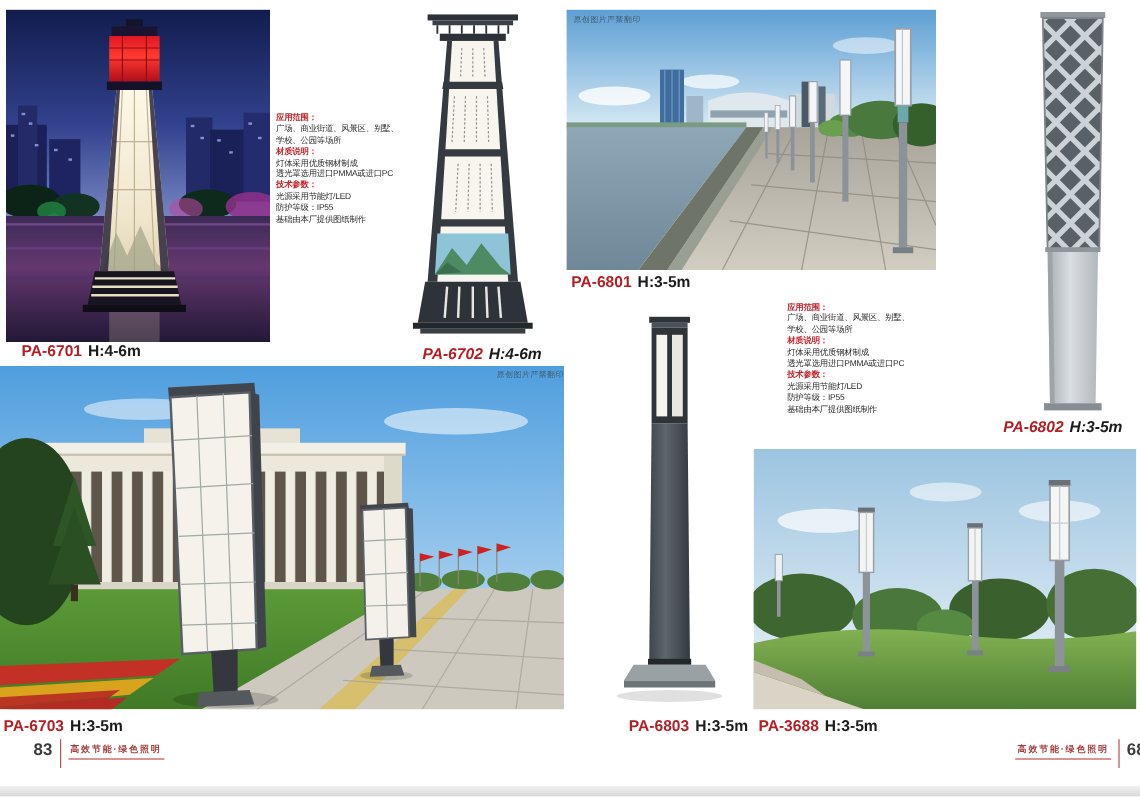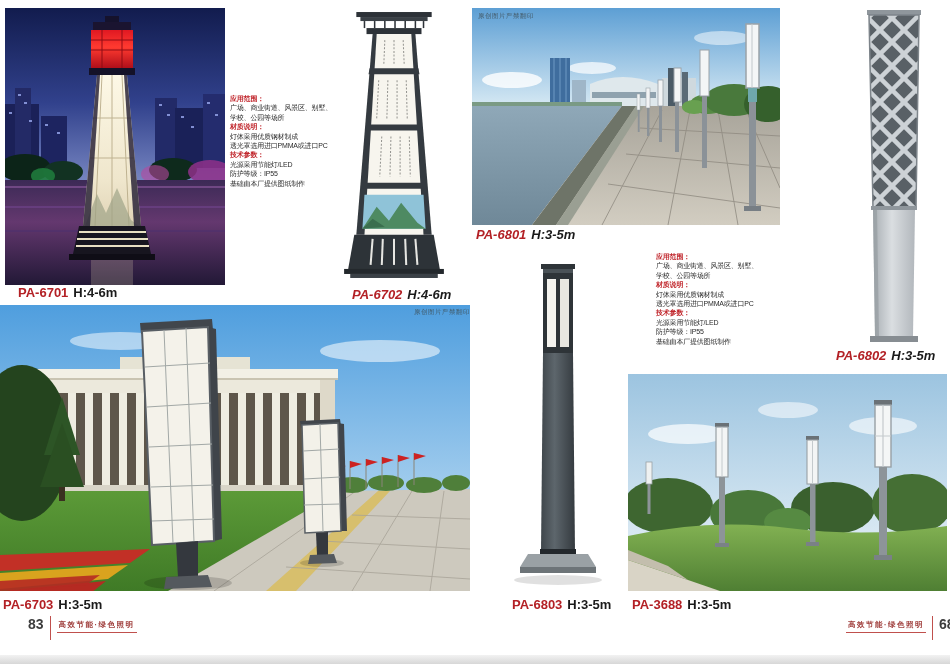--- a/index.html
+++ b/index.html
@@ -377,21 +377,21 @@
         <rect x="186" y="72" width="5" height="26" fill="#f2f4f5" stroke="#9aa2a8" stroke-width="0.8"></rect>
         <rect x="187" y="98" width="3" height="36" fill="#8b9298"></rect>
         <rect x="174" y="80" width="4" height="20" fill="#f2f4f5" stroke="#9aa2a8" stroke-width="0.6"></rect>
         <rect x="175" y="100" width="2.4" height="28" fill="#8b9298"></rect>
         <rect x="165" y="86" width="3" height="16" fill="#f1f3f4" stroke="#9aa2a8" stroke-width="0.5"></rect>
         <rect x="165.8" y="102" width="1.8" height="22" fill="#8b9298"></rect>
       </g>
     </svg>
     <span class="watermark" style="left:6px;top:4px;">原创图片严禁翻印</span>
   </figure>
-  <div class="plabel" style="left:476px;top:227px;font-style:italic;">
+  <div class="plabel" style="left:476px;top:227px;">
     <span class="code">PA-6801</span><span class="size">H:3-5m</span>
   </div>
 
   <div class="spec" style="left:656px;top:252px;">
     <div class="spec-h">应用范围：</div>
     <div class="spec-l">广场、商业街道、风景区、别墅、</div>
     <div class="spec-l">学校、公园等场所</div>
     <div class="spec-h">材质说明：</div>
     <div class="spec-l">灯体采用优质钢材制成</div>
     <div class="spec-l">透光罩选用进口PMMA或进口PC</div>
@@ -464,21 +464,21 @@
       <rect x="35" y="19" width="30" height="80" fill="#2e3438"></rect>
       <rect x="39" y="25" width="9" height="68" fill="#f5f4ef"></rect>
       <rect x="52" y="25" width="9" height="68" fill="#e8e7e0"></rect>
       <polygon points="35,99 65,99 67,298 33,298" fill="url(#g5shaft)"></polygon>
       <rect x="32" y="295" width="36" height="5" fill="#23282c"></rect>
       <polygon points="20,300 80,300 88,313 12,313" fill="#9aa1a5"></polygon>
       <polygon points="12,313 88,313 88,319 12,319" fill="#6d7478"></polygon>
       <ellipse cx="50" cy="326" rx="44" ry="5" fill="#000000" opacity="0.12"></ellipse>
     </svg>
   </figure>
-  <div class="plabel" style="left:512px;top:597px;">
+  <div class="plabel" style="left:524px;top:597px;">
     <span class="code">PA-6803</span><span class="size">H:3-5m</span>
   </div>
 
   <figure style="left:628px;top:374px;width:319px;height:217px;">
     <svg viewBox="0 0 319 217" preserveAspectRatio="none">
       <defs>
         <linearGradient id="g6sky" x1="0" y1="0" x2="0" y2="1">
           <stop offset="0" stop-color="#9cc4e0"></stop>
             <stop offset="1" stop-color="#eef5f9"></stop>
         </linearGradient>

